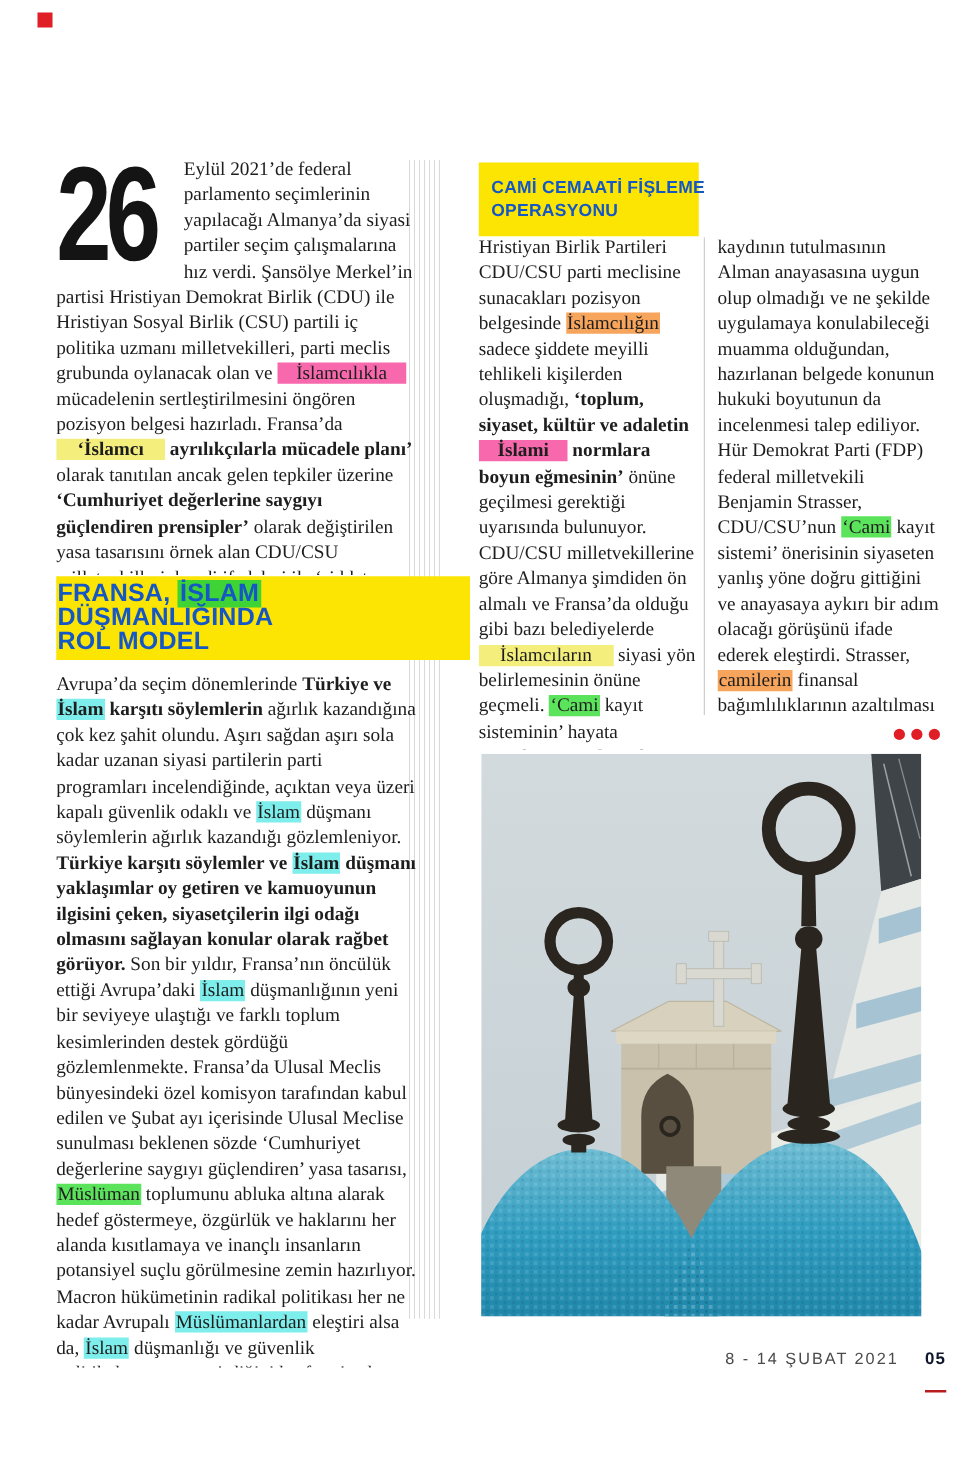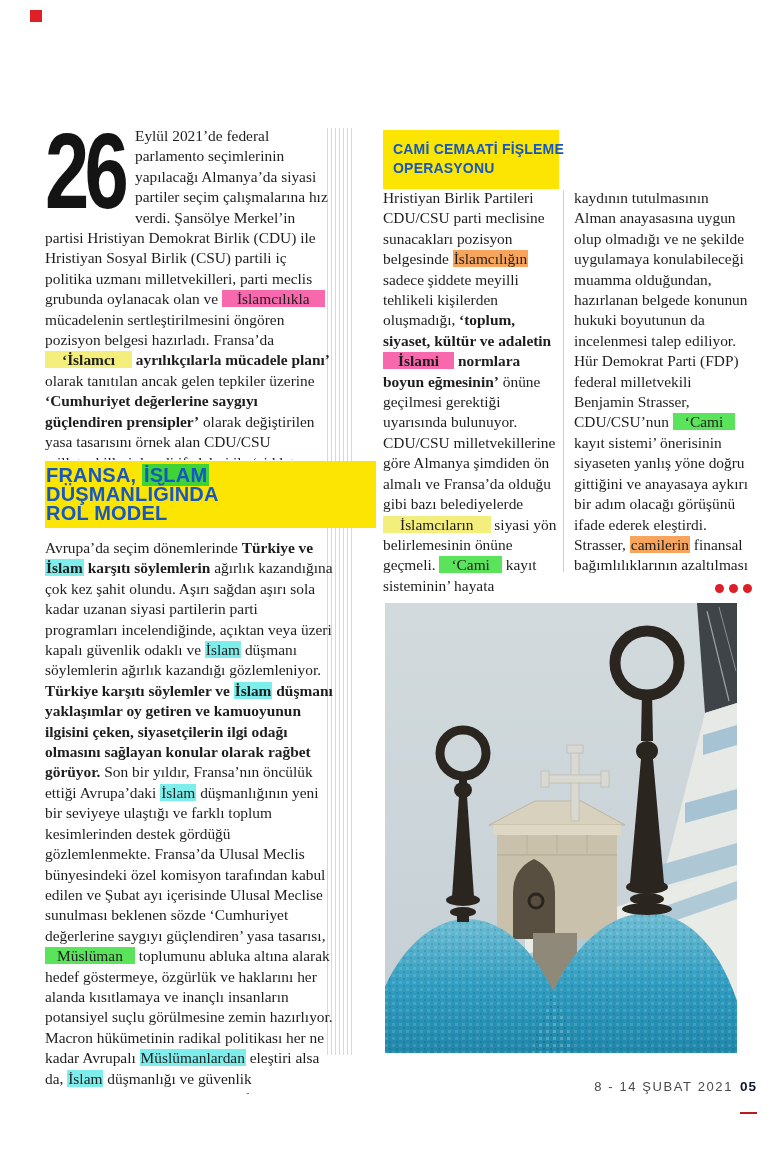--- a/index.html
+++ b/index.html
@@ -13,51 +13,51 @@
   .pinstripes{position:absolute;left:327px;top:128px;width:27px;height:927px;
               background:repeating-linear-gradient(to right,#d9d9d9 0 1px,transparent 1px 4px);}
   .vdivider{position:absolute;left:563px;top:190px;width:1px;height:382px;background:#cfcfcf;}
 
   
   .body-text{position:absolute;font-size:15.4px;line-height:20.4px;overflow:hidden;}
   .b{font-weight:bold;}
   .hl-pink{background:var(--hl_pink);padding:0 15px;}
   .hl-yellow{background:var(--hl_yellow);padding:0 17px;}
   .hl-cyan{background:var(--hl_cyan);padding:0 1px;}
-  .hl-green{background:var(--hl_green);padding:0 12px;}
+  .hl-green{background:var(--hl_green);padding:0 1px;}
   .hl-green_bright{background:var(--hl_green_bright);padding:0 2px;}
   .hl-orange{background:var(--hl_orange);padding:0 1px;}
 
   #para1{left:45px;top:126px;width:289px;height:334px;}
   #para2{left:45px;top:538px;width:289px;height:556px;}
   #col2{left:383px;top:188px;width:178px;height:412px;}
   #col3{left:574px;top:188px;width:178px;height:390px;}
 
   
-  .dropcap-box{float:left;width:78px;height:82px;margin:3px 12px 0 0;overflow:visible;}
+  .dropcap-box{float:left;width:78px;height:82px;margin:3px 24px 0 0;overflow:visible;}
   .dropcap{display:block;font-family:"Liberation Sans",sans-serif;font-weight:bold;
            font-size:102px;line-height:80px;letter-spacing:-6px;color:#141414;
            transform:scale(0.78,1.05);transform-origin:top left;}
 
   
   .hbox{position:absolute;background:var(--box_yellow);color:var(--headline_blue);
         font-family:"Liberation Sans",sans-serif;font-weight:bold;
         white-space:nowrap;box-sizing:border-box;letter-spacing:0.2px;}
   #headline1{left:45px;top:461px;width:331px;height:67px;font-size:20px;line-height:19px;padding:5px 1px;}
   #headline2{left:383px;top:130px;width:176px;height:59px;font-size:14px;line-height:19px;padding:10px 10px;}
 
   
   .dots{position:absolute;left:574px;top:579px;width:178px;text-align:right;}
   .dot{display:inline-block;width:9px;height:9px;border-radius:50%;background:var(--red);margin-left:5px;}
 
   
   .photo{position:absolute;left:385px;top:603px;width:352px;height:450px;}
 
   
-  .footer{position:absolute;top:1079px;right:23px;display:flex;align-items:baseline;gap:7px;
+  .footer{position:absolute;top:1079px;right:23px;display:flex;align-items:baseline;gap:21px;
           font-family:"Liberation Sans",sans-serif;}
   .footer .date{font-size:13px;letter-spacing:1.6px;color:#4a4a4a;}
   .footer .pageno{font-size:13.5px;font-weight:bold;color:#0f172a;border-bottom:2px solid #b91c1c;
                   padding-bottom:18px;letter-spacing:1px;}
 </style>
 </head>
 <body>
 
 <div class="page">
 

